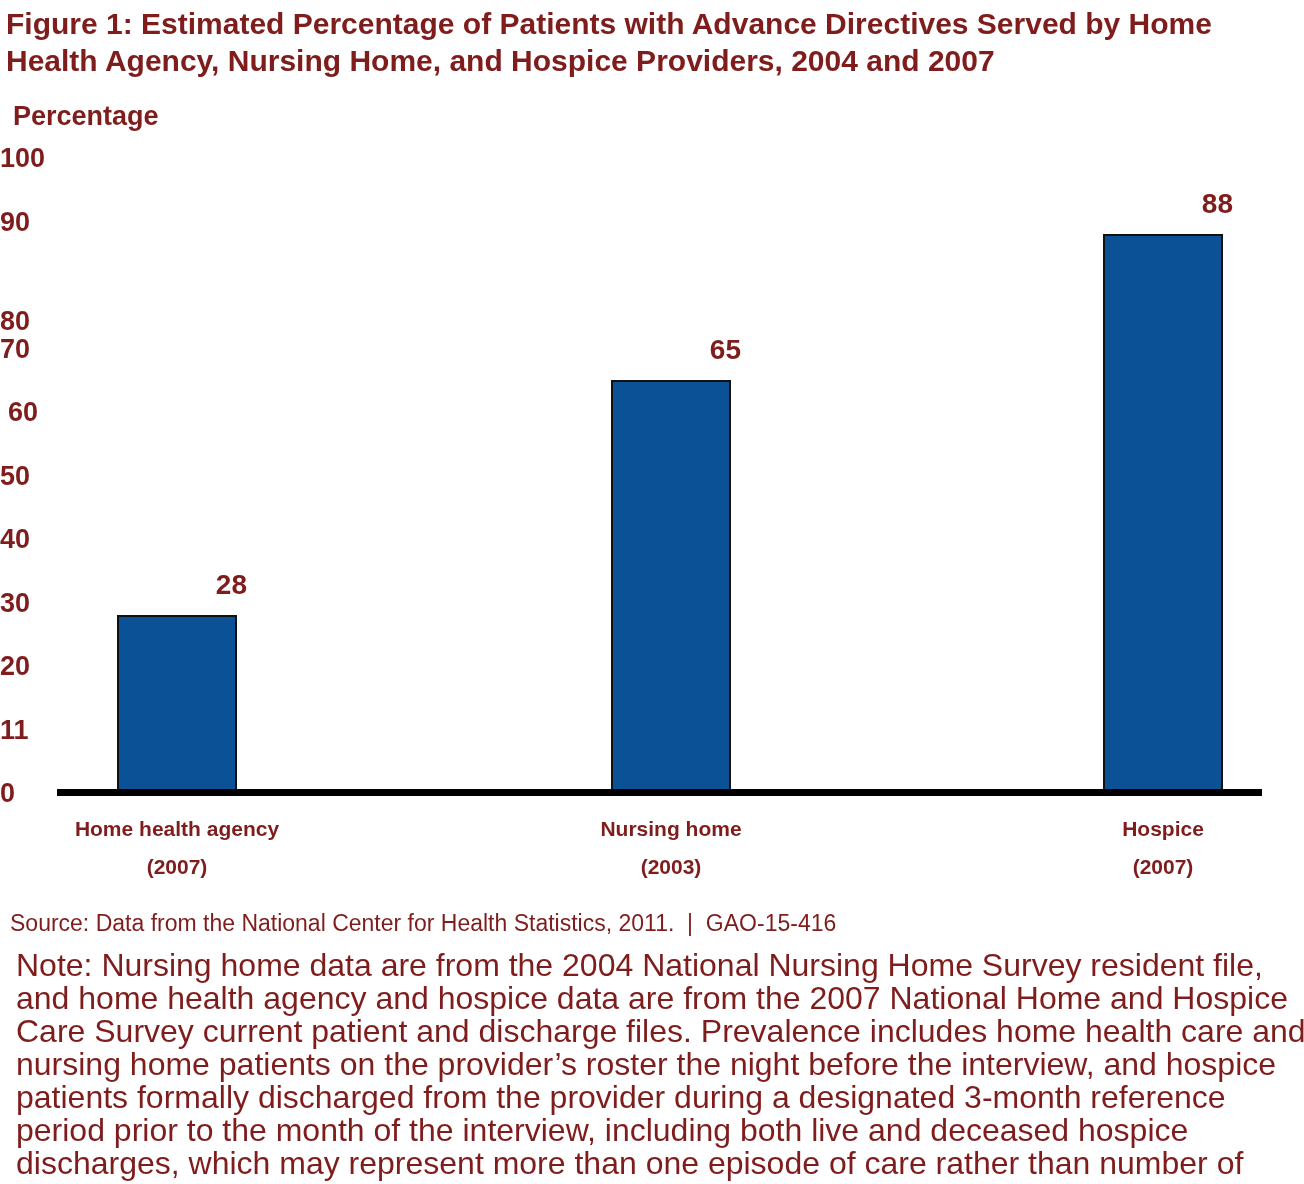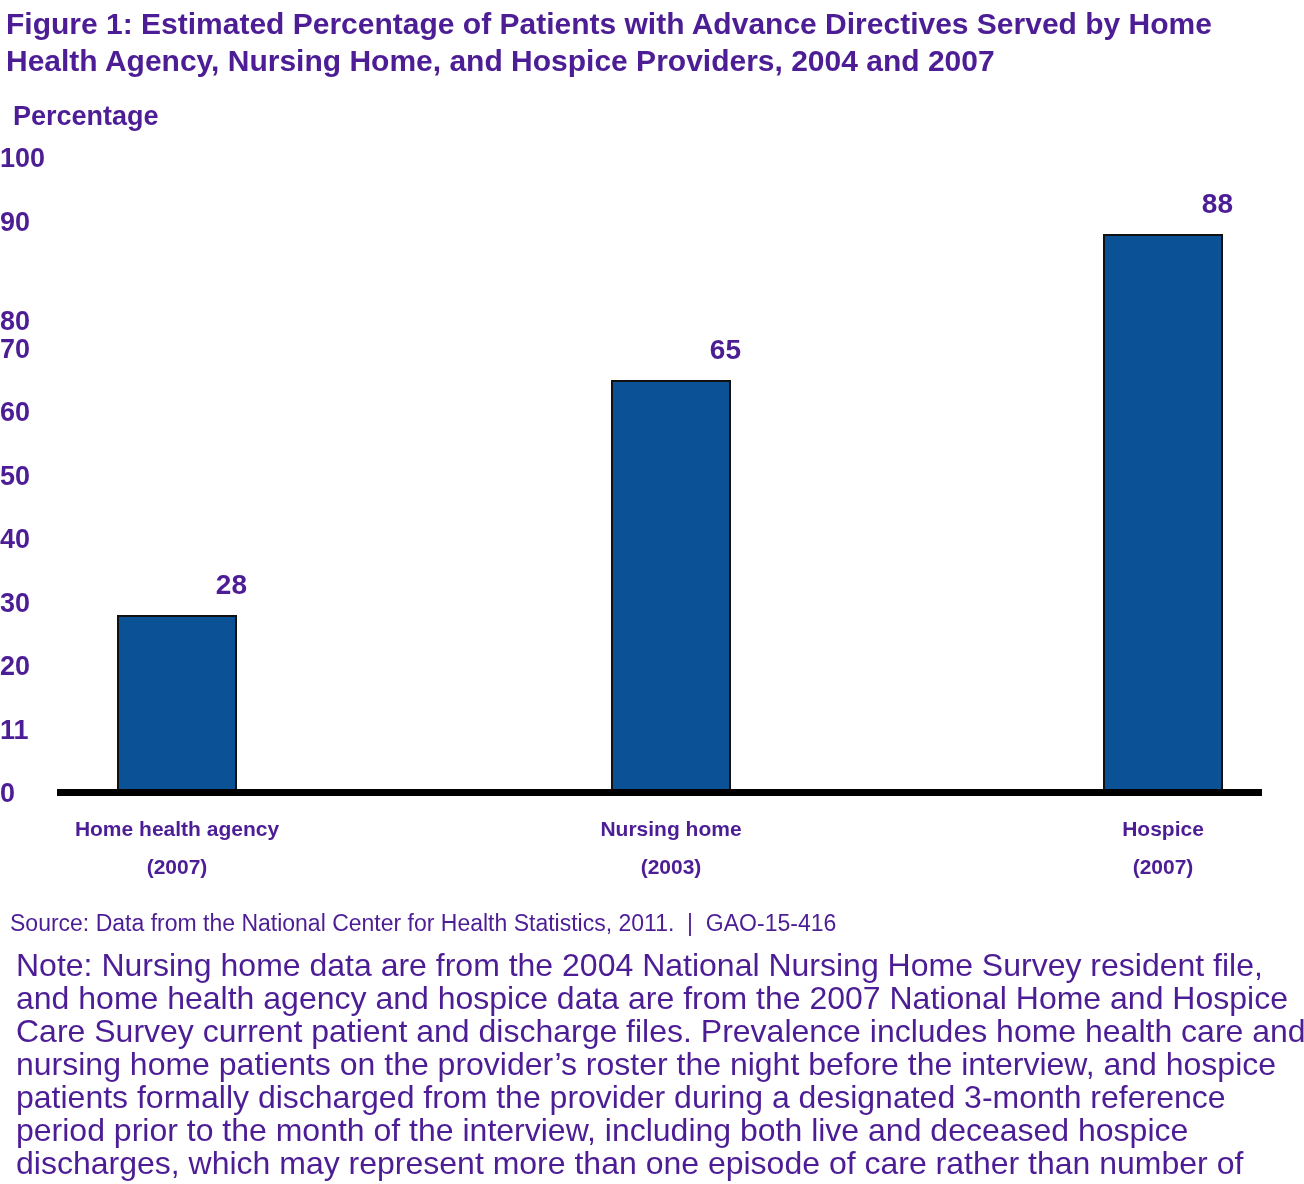--- a/index.html
+++ b/index.html
@@ -1,21 +1,21 @@
 <!DOCTYPE html>
 <html><head>
 <meta charset="utf-8">
 <style>
   html, body { margin: 0; padding: 0; background: #ffffff; }
   .page {
     position: relative;
     width: 1304px;
     height: 1184px;
     background: #ffffff;
-    color: #4c1d95;
+    color: #7f1d1d;
     font-family: "Liberation Sans", sans-serif;
     overflow: hidden;
   }
   .fig-title {
     position: absolute;
     left: 6px; top: 5px;
     width: 1272px;
     font-size: 30px;
     font-weight: bold;
     line-height: 37px;
@@ -90,21 +90,21 @@
 
   <div class="chart">
     <div class="y-axis-title">Percentage</div>
     <div id="yticks">
         <div class="ytick" style="top: 779px;">0</div>
         <div class="ytick" style="top: 715.5px;">11</div>
         <div class="ytick" style="top: 652px;">20</div>
         <div class="ytick" style="top: 588.5px;">30</div>
         <div class="ytick" style="top: 525px;">40</div>
         <div class="ytick" style="top: 461.5px;">50</div>
-        <div class="ytick" style="top: 398px;">60</div>
+        <div class="ytick" style="top: 398px; padding-left: 8px;">60</div>
         <div class="ytick" style="top: 334.5px;">70</div>
         <div class="ytick" style="top: 271px; margin-top: 36px;">80</div>
         <div class="ytick" style="top: 207.5px;">90</div>
         <div class="ytick" style="top: 144px;">100</div>
       </div>
     <div id="plot">
       <div class="x-axis-line"></div>
     <div class="bar" style="left: 117px; top: 615.2px; height: 173.8px; background: rgb(11, 81, 150); border-color: rgb(17, 17, 17);"></div>
         <div class="bar-value" style="left: 107px; top: 570.2px;">28</div>
         <div class="cat-label" style="left: 17px;">

